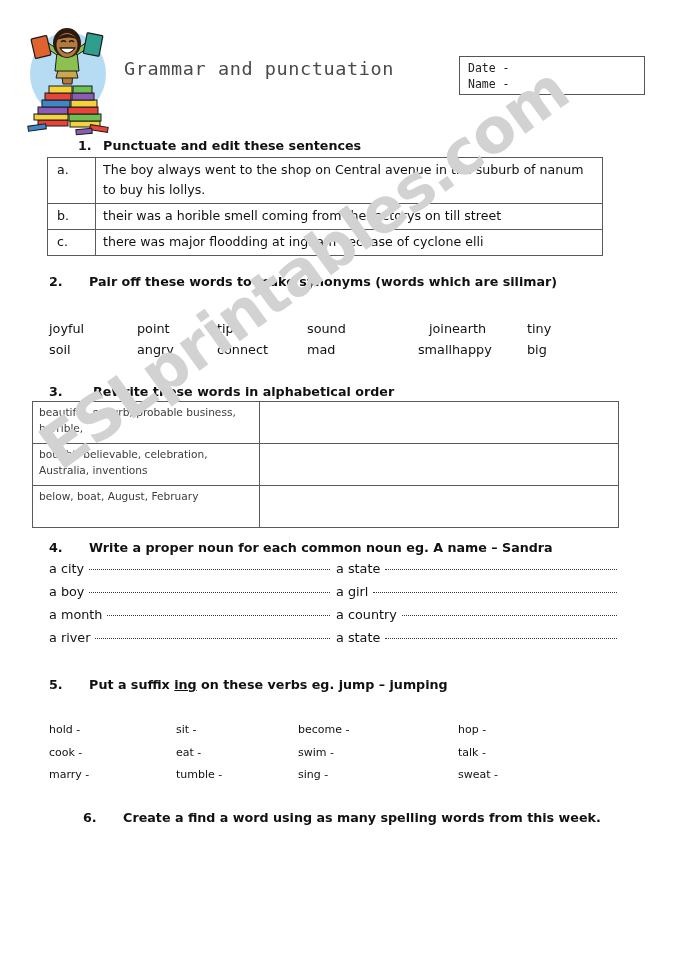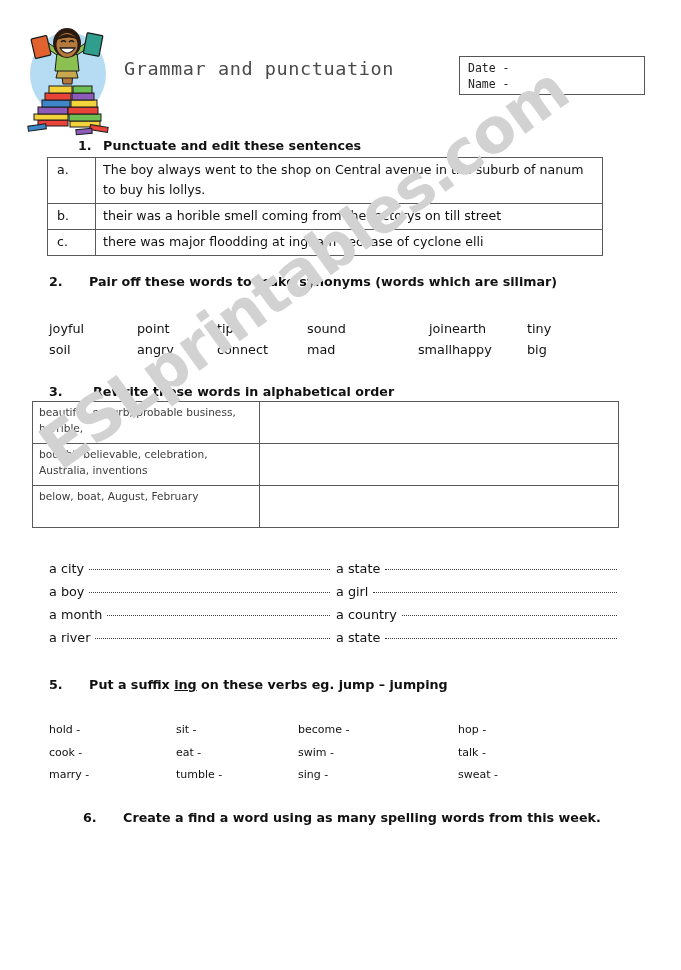--- a/index.html
+++ b/index.html
@@ -353,20 +353,24 @@
       <td class="c1">bought, believable, celebration, Australia, inventions</td>
       <td class="c2"></td>
     </tr>
     <tr class="r3">
       <td class="c1">below, boat, August, February</td>
       <td class="c2"></td>
     </tr>
   </tbody>
     </table>
 
+  <div class="qhead" style="left:49px; top:540px;">
+    <span class="qnum">4.</span>
+    <span class="qtext" style="margin-left:22px;">Write a proper noun for each common noun eg. A name – Sandra</span>
+  </div>
 
   <div id="g4">
     <div class="nrow">
       <span class="ncol">
         <span class="nlabel">a city</span>
         <span class="nline"></span>
       </span>
       <span class="ncol">
         <span class="nlabel">a state</span>
         <span class="nline"></span>

